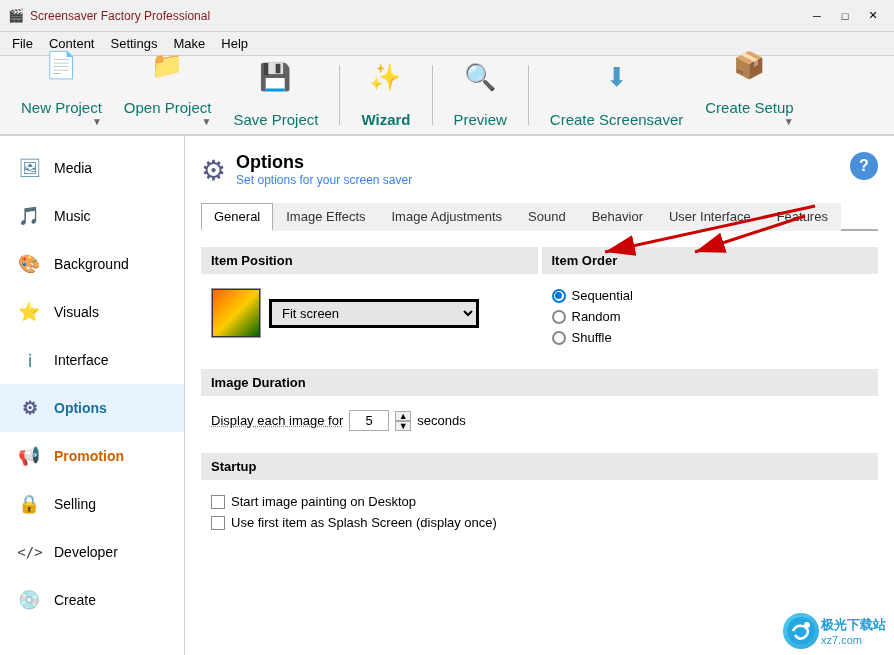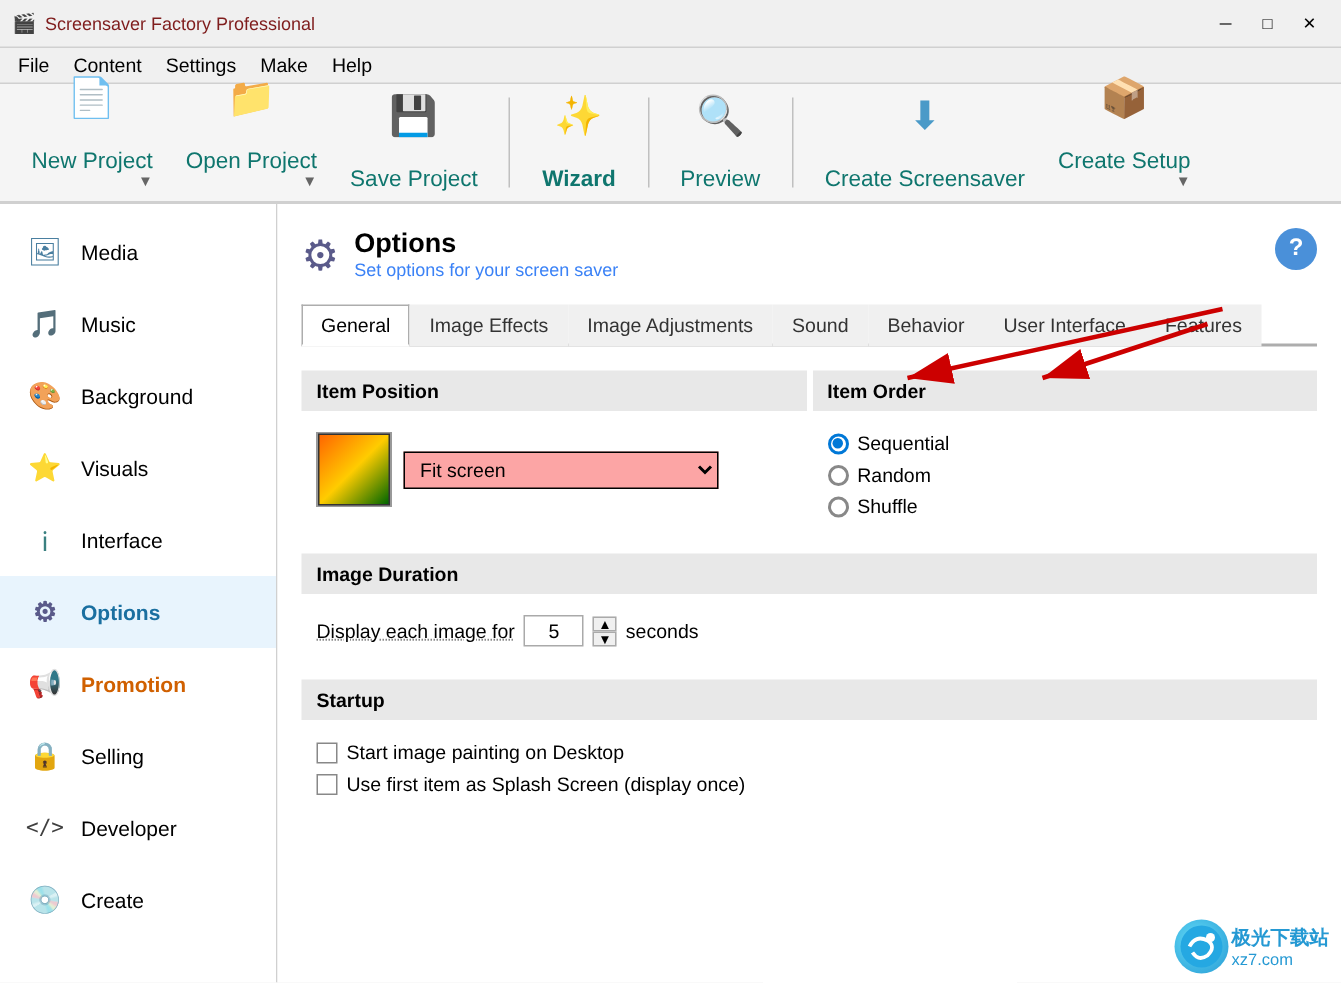--- a/index.html
+++ b/index.html
@@ -64,21 +64,21 @@
     .section { margin-bottom: 12px; }
     .section-header { background: #e8e8e8; padding: 6px 10px; font-weight: 700; font-size: 13px; margin-bottom: 10px; }
     .section-body { padding: 4px 10px 10px 10px; }
 
     
     .two-col { display: flex; gap: 4px; }
     .col { flex: 1; }
     .dropdown-row { display: flex; align-items: center; gap: 8px; }
     .img-thumb { width: 50px; height: 50px; background: #333; display: flex; align-items: center; justify-content: center; border: 1px solid #999; overflow: hidden; }
     .img-thumb-inner { width: 46px; height: 46px; background: linear-gradient(135deg, #ff6600, #ffcc00, #006600); }
-    select.styled { border: 1px solid #000000; background: #fca5a5; padding: 3px 6px; font-size: 13px; min-width: 210px; }
+    select.styled { border: 3px solid #000000; background: #e5e5e5; padding: 3px 6px; font-size: 13px; min-width: 210px; }
 
     
     .radio-group { display: flex; flex-direction: column; gap: 6px; }
     .radio-item { display: flex; align-items: center; gap: 6px; font-size: 13px; }
     .radio-circle { width: 14px; height: 14px; border-radius: 50%; border: 2px solid #888; display: inline-flex; align-items: center; justify-content: center; }
     .radio-circle.checked { border-color: #0078d7; }
     .radio-circle.checked::after { content: ''; width: 7px; height: 7px; border-radius: 50%; background: #0078d7; }
 
     
     .spinner-wrap { display: flex; align-items: center; gap: 6px; }

